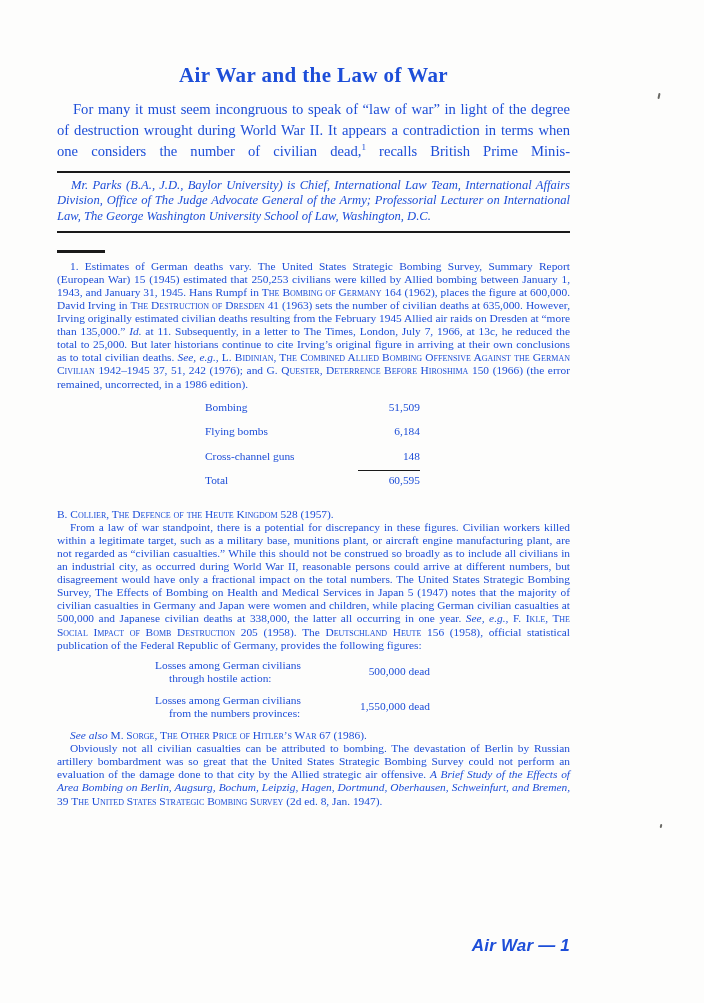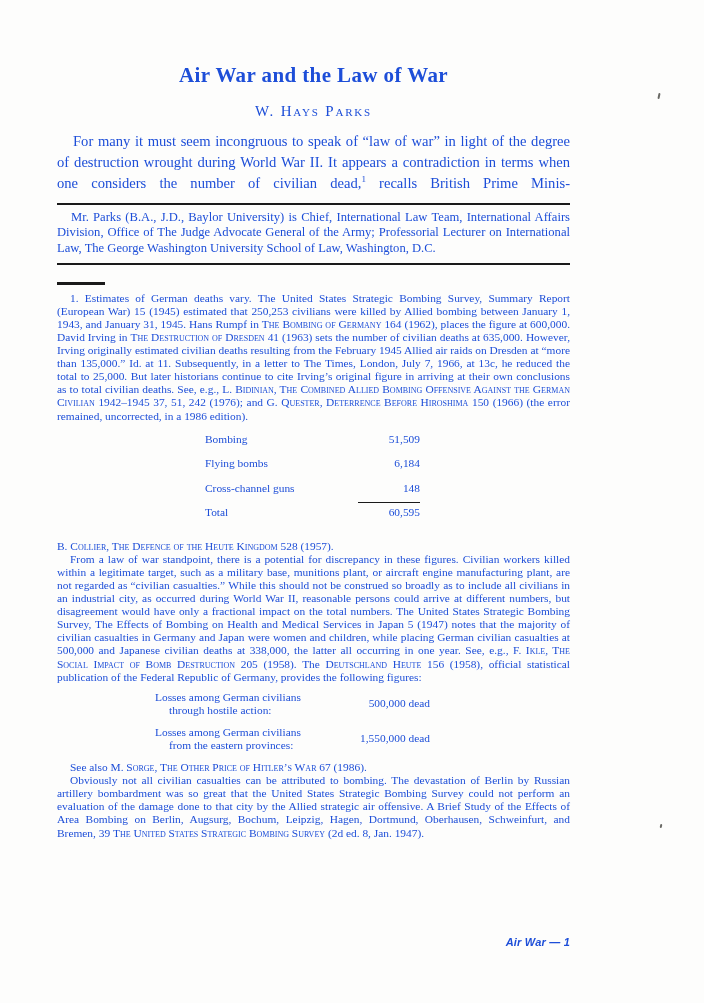--- a/index.html
+++ b/index.html
@@ -106,24 +106,24 @@
   .fig-line2 { padding-left: 14px; }
   .fig-value { width: 107px; text-align: right; }
   .see-also { margin-top: 9px !important; }
   .footer-label {
     position: absolute;
     top: 936px;
     right: 134px;
     font-family: "Liberation Sans", sans-serif;
     font-weight: bold;
     font-style: italic;
-    font-size: 11px;
+    font-size: 17px;
     letter-spacing: 0.2px;
   }
-  .seg-i { }
+  .seg-i { font-style: italic; }
   .seg-sc { font-variant: small-caps; }
   .seg-sup { vertical-align: super; font-size: 0.62em; line-height: 0; }
   .artifact {
     position: absolute;
     width: 2px;
     height: 6px;
     background: #6a6a66;
     border-radius: 1px;
     transform: rotate(12deg);
   }
@@ -131,21 +131,20 @@
   .artifact-2 { left: 660px; top: 824px; height: 4px; }
 </style>
 </head>
 <body>
 
 <div class="page">
   <div class="column">
 
     <h1 class="title">Air War and the Law of War</h1>
 
-    <div class="author">W. Hays Parks</div>
 
 
     <p class="intro-para"><span>For many it must seem incongruous to speak of “law of war” in light of the degree of destruction wrought during World War II. It appears a contradiction in terms when one considers the number of civilian dead,</span><span class="seg-sup">1</span><span> recalls British Prime Minis-</span></p>
 
     <div class="bio-box">
       <p class="bio-text"><span class="seg-i">Mr. Parks (B.A., J.D., Baylor University) is Chief, International Law Team, International Affairs Division, Office of The Judge Advocate General of the Army; Professorial Lecturer on International Law, The George Washington University School of Law, Washington, D.C.</span></p>
     </div>
 
     <div class="fn-separator"></div>
 
@@ -178,21 +177,21 @@
         <div class="fig-row">
           <div class="fig-label">
             <div>Losses among German civilians</div>
             <div class="fig-line2">through hostile action:</div>
           </div>
           <div class="fig-value">500,000 dead</div>
         </div>
         <div class="fig-row">
           <div class="fig-label">
             <div>Losses among German civilians</div>
-            <div class="fig-line2">from the eastern provinces:</div>
+            <div class="fig-line2">from the numbers provinces:</div>
           </div>
           <div class="fig-value">1,550,000 dead</div>
         </div>
       </div>
 
       <p class="fn-indent see-also"><span class="seg-i">See also</span><span> M. </span><span class="seg-sc">Sorge, The Other Price of Hitler’s War</span><span> 67 (1986).</span></p>
       <p class="fn-indent"><span>Obviously not all civilian casualties can be attributed to bombing. The devastation of Berlin by Russian artillery bombardment was so great that the United States Strategic Bombing Survey could not perform an evaluation of the damage done to that city by the Allied strategic air offensive. </span><span class="seg-i">A Brief Study of the Effects of Area Bombing on Berlin, Augsurg, Bochum, Leipzig, Hagen, Dortmund, Oberhausen, Schweinfurt, and Bremen,</span><span> 39 </span><span class="seg-sc">The United States Strategic Bombing Survey</span><span> (2d ed. 8, Jan. 1947).</span></p>
     </div>
 
   </div>

